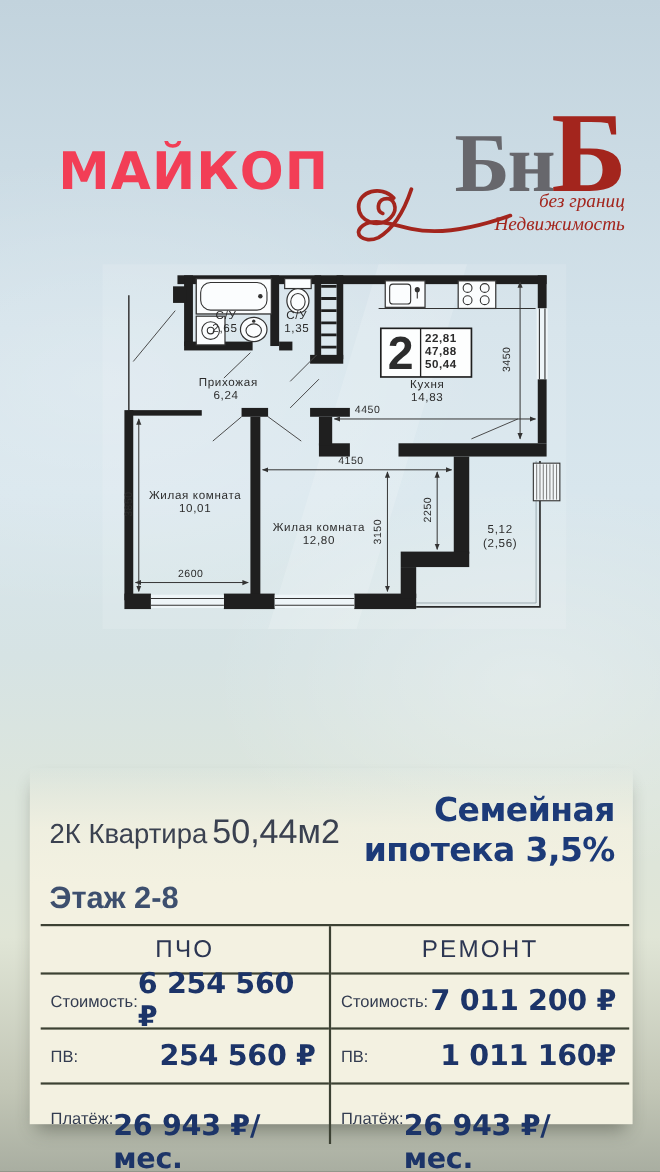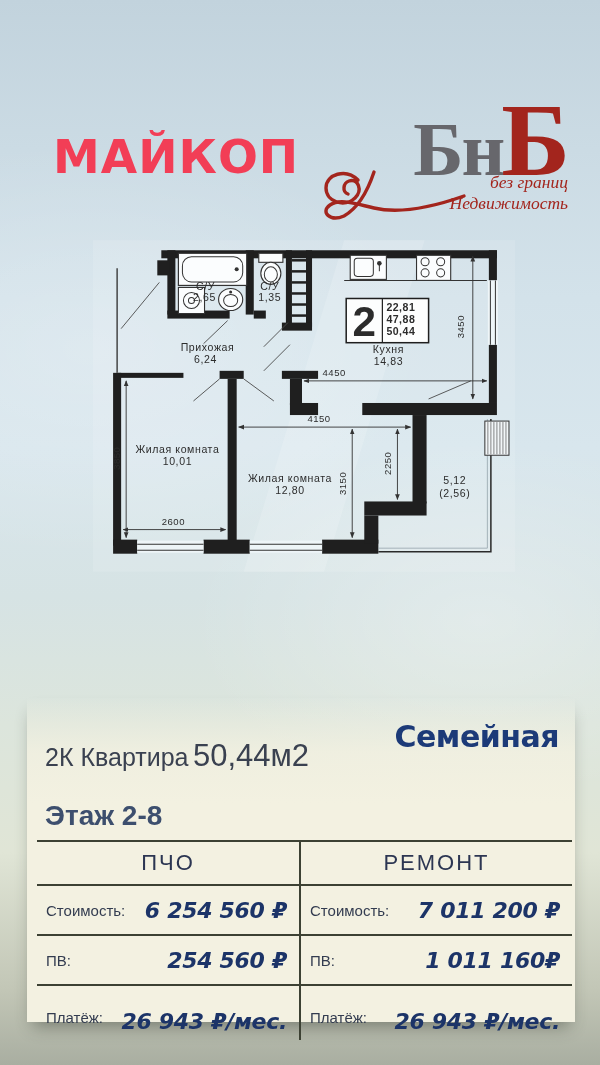--- a/index.html
+++ b/index.html
@@ -56,22 +56,22 @@
     border-top:2px solid #3c4133;
   }
   .pt-col-right { border-left:2px solid #3c4133; }
   .pt-th { height:44px; display:flex; align-items:center; justify-content:center;
     font-size:22px; letter-spacing:2px; font-weight:500; color:#2c3652;
     border-bottom:2px solid #3c4133; }
   .pt-tr { height:50px; display:flex; align-items:center; justify-content:space-between;
     padding:0 12px 0 9px; border-bottom:2px solid #3c4133; }
   .pt-tr.last { border-bottom:none; height:54px; align-items:flex-start; padding-top:23px; }
   .pt-lbl { font-size:15px; color:#333c50;text-align:center; }
-  .pt-val { font-size:22px; font-weight:700; color:#1c3468;
-    font-family:"DejaVu Sans", sans-serif; letter-spacing:-.3px;font-style:italic; }
+  .pt-val { font-size:26px; font-weight:700; color:#1c3468;
+    font-family:"DejaVu Sans", sans-serif; letter-spacing:-.3px; }
 </style>
 </head>
 <body>
 
 <div class="screen">
 
   <div class="city">МАЙКОП</div>
 
   <div class="logo">
     <div class="logo-letters">
@@ -264,20 +264,21 @@
 
   <div class="panel">
 
     <div class="apt-title">
       <span class="apt-type">2К Квартира</span>
       <span class="apt-area">50,44м2</span>
     </div>
 
     <div class="promo">
       <div>Семейная</div>
+      <div>ипотека 3,5%</div>
     </div>
 
     <div class="floors">Этаж 2-8</div>
 
     <div class="ptable">
       <div class="pt-col">
         <div class="pt-th">ПЧО</div>
         <div class="pt-tr">
           <span class="pt-lbl">Стоимость:</span>
           <span class="pt-val">6 254 560 ₽</span>

